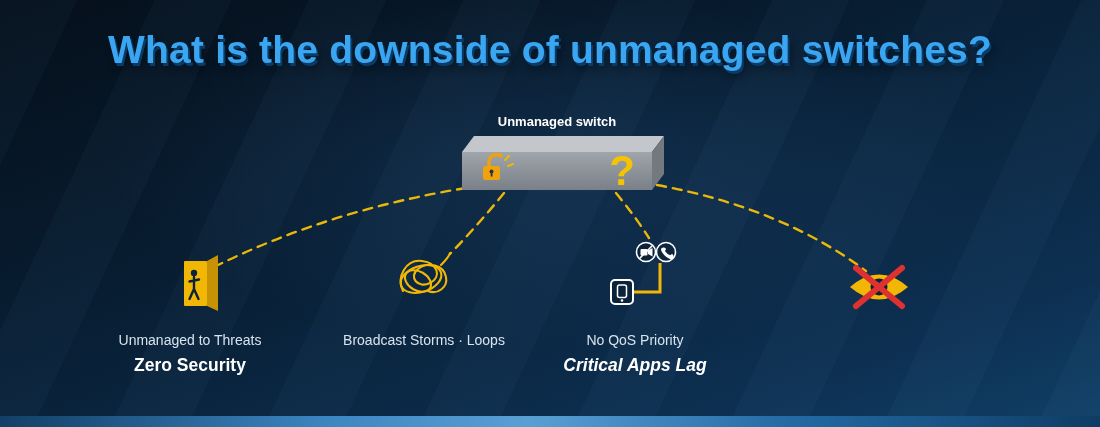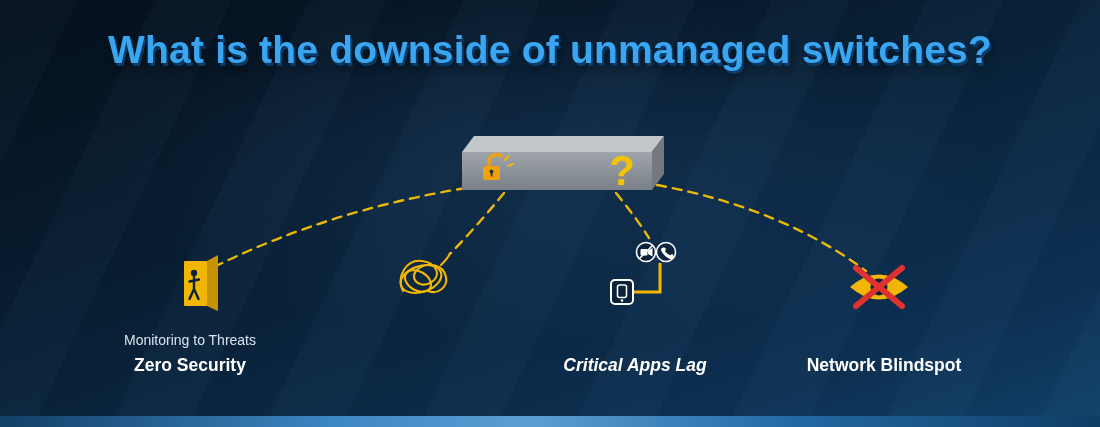--- a/index.html
+++ b/index.html
@@ -48,20 +48,21 @@
     background: linear-gradient(90deg, #123f66 0%, #3c86c2 30%, #5a9fd4 48%, #236aa4 72%, #0e3c64 100%);
   }
 </style>
 </head>
 <body>
 
 <div class="stage">
 
   <h1 class="title">What is the downside of unmanaged switches?</h1>
 
+  <div class="switch-label">Unmanaged switch</div>
 
   <svg class="art" width="1100" height="427" viewBox="0 0 1100 427">
     <defs>
       <linearGradient id="gfront" x1="0" y1="0" x2="0" y2="1">
         <stop offset="0" stop-color="#a0a5ab"></stop>
         <stop offset="1" stop-color="#798087"></stop>
       </linearGradient>
     </defs>
 
     <g fill="none" stroke="#e9b808" stroke-width="2.4" stroke-dasharray="9 7" stroke-linecap="round">
@@ -123,22 +124,23 @@
       <circle cx="879" cy="287" r="8.5" fill="#0a2238"></circle>
       <circle cx="876.5" cy="284" r="2.2" fill="#fdf2c0"></circle>
       <g stroke="#e03131" stroke-width="6" stroke-linecap="round">
         <line x1="856" y1="268" x2="902" y2="306"></line>
         <line x1="902" y1="268" x2="856" y2="306"></line>
       </g>
     </g>
   </svg>
 
   <div class="item-title t1">Zero Security</div>
-  <div class="item-sub   s1">Monitoring to Threats</div>
+  <div class="item-sub   s1">Unmanaged to Threats</div>
 
+  <div class="item-sub   s2">Broadcast Storms · Loops</div>
 
   <div class="item-title t3">Critical Apps Lag</div>
+  <div class="item-sub   s3">No QoS Priority</div>
 
-  <div class="item-title t4">Network Blindspot</div>
 
 
   <div class="bottom-strip"></div>
 </div>
 
 </body></html>

